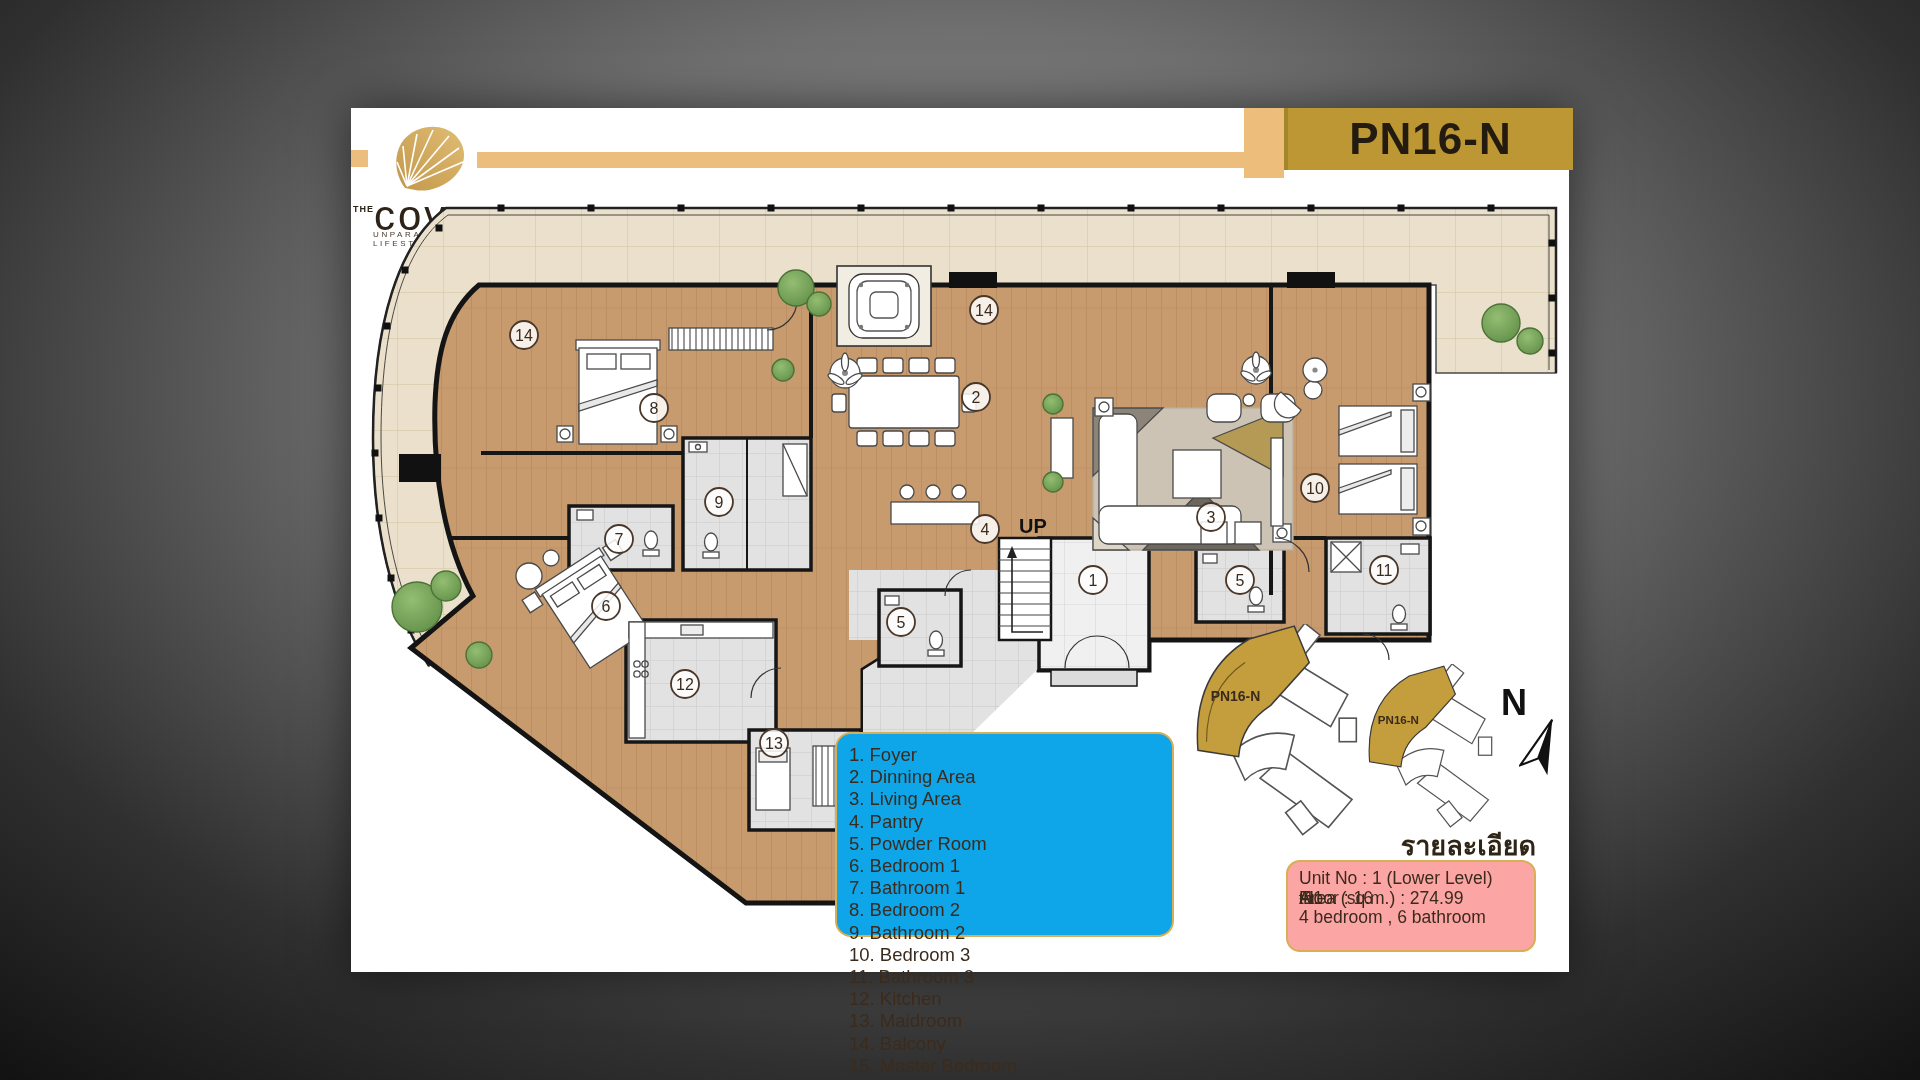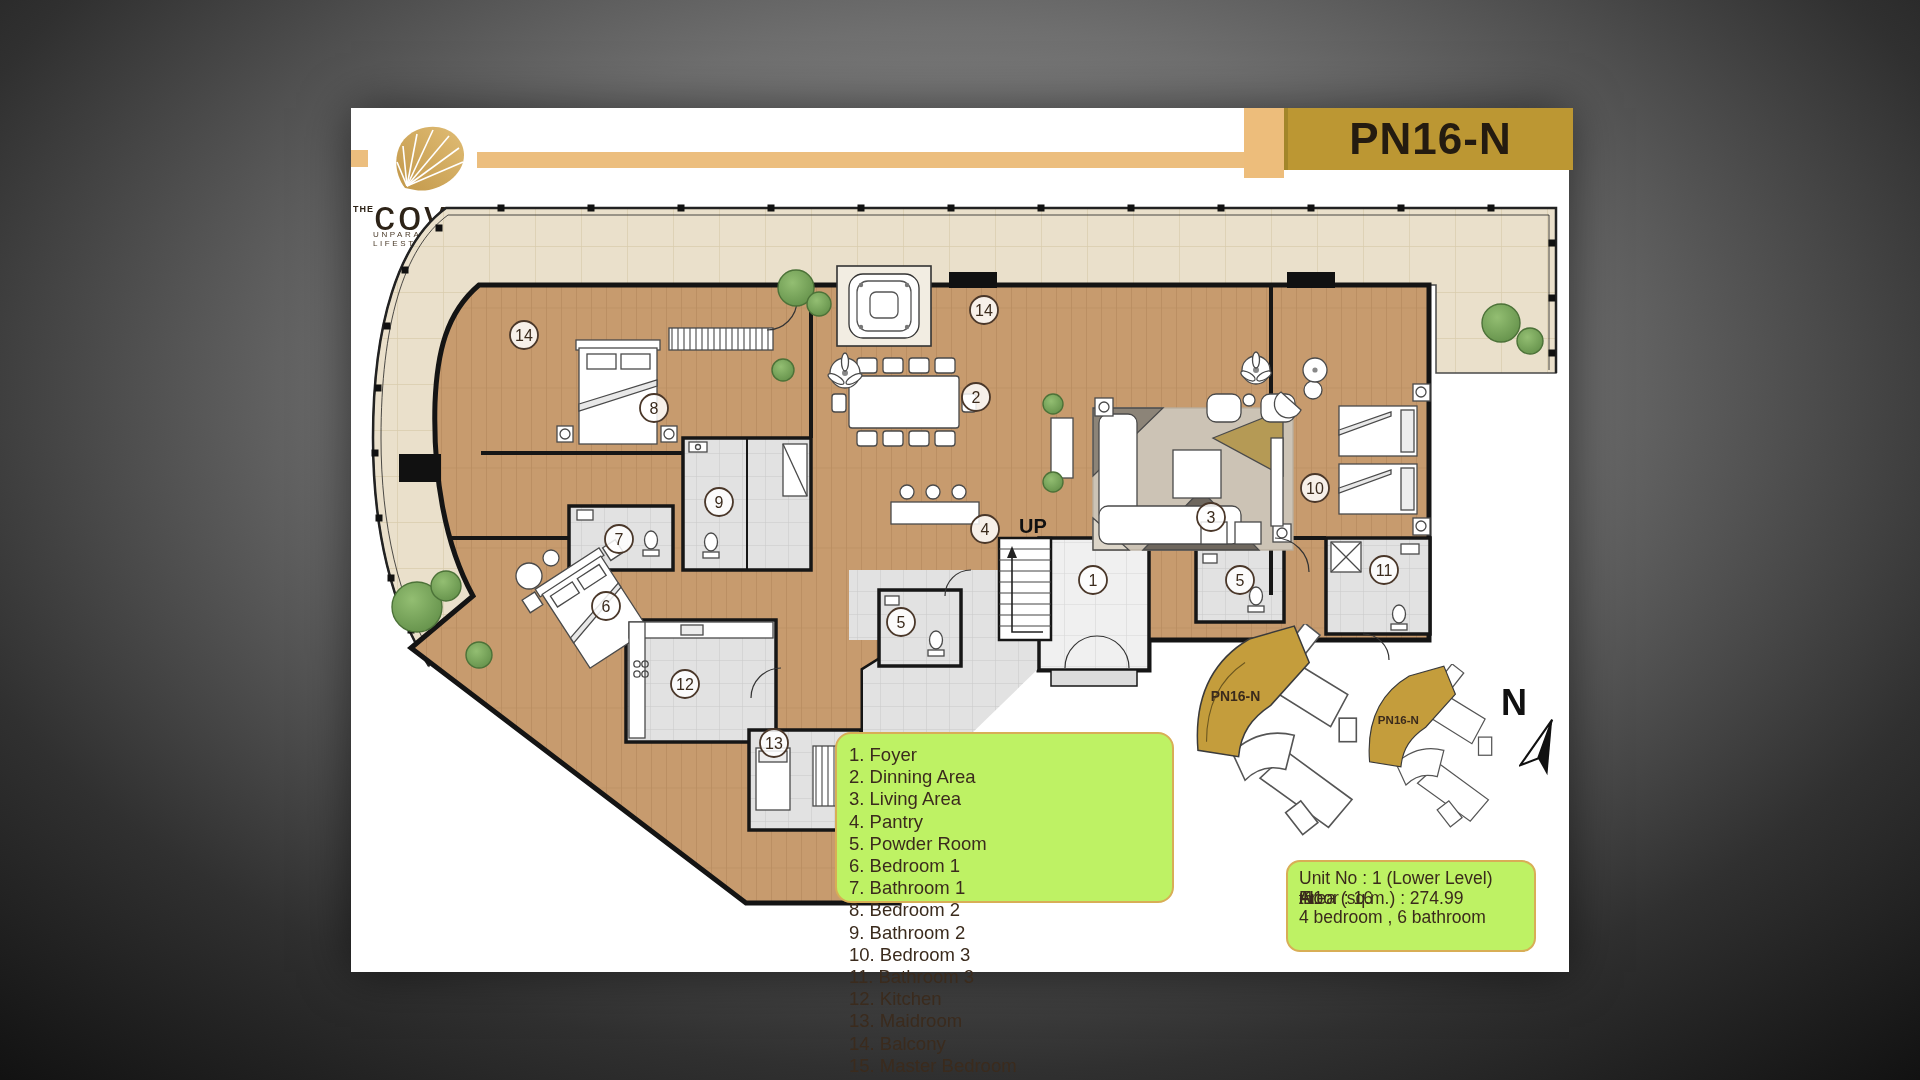--- a/index.html
+++ b/index.html
@@ -17,30 +17,30 @@
     display:flex;align-items:center;justify-content:center;}
   .unit-box span{position:static;font-size:44px;font-weight:bold;color:#241B10;letter-spacing:1px;}
   
   .logo{left:0;top:12px;width:180px;height:125px;}
   .logo svg.shell{left:36px;top:2px;}
   .logo .wordrow{left:2px;top:72px;width:170px;height:40px;white-space:nowrap;}
   .logo .the{position:static;font-size:9px;letter-spacing:1px;color:#2D2317;font-weight:bold;vertical-align:18px;}
   .logo .cove{position:static;font-size:42px;color:#2D2317;letter-spacing:3px;font-weight:400;}
   .logo .tagline{left:22px;top:110px;font-size:8px;letter-spacing:2.6px;color:#4A3A28;}
   
-  .legend{left:484px;top:624px;width:339px;height:171px;background:#bef264;border:2px solid #D8AE56;
+  .legend{left:484px;top:624px;width:339px;height:205px;background:#0ea5e9;border:2px solid #D8AE56;
     border-radius:16px;box-sizing:border-box;padding:10px 12px;}
   .legend ul{position:static;list-style:none;margin:0;padding:0;float:left;}
   .legend li{position:static;font-size:18.5px;line-height:22.2px;color:#3B2B1D;white-space:nowrap;}
   .legend .col1{width:162px;}
   
   .thai-title{left:935px;top:716px;width:250px;text-align:right;font-size:27px;font-weight:bold;color:#2F2517;
     font-family:"DejaVu Sans","Liberation Sans",sans-serif;}
   .details{left:935px;top:752px;width:250px;height:92px;border:2px solid #D8AE56;border-radius:14px;
-    box-sizing:border-box;padding:7px 11px;background:#bef264;}
+    box-sizing:border-box;padding:7px 11px;background:#fca5a5;}
   .details div{position:static;font-size:17.5px;line-height:19.5px;color:#3A2A1C;white-space:nowrap;}
   .details sup{font-size:16px;}
   
   .keyplan1{left:838px;top:516px;width:172px;height:214px;}
   .keyplan2{left:1012px;top:556px;width:132px;height:166px;}
   .compass{left:1142px;top:574px;width:80px;height:100px;}
   .compass .n{left:8px;top:0;font-size:36px;font-weight:bold;color:#111;}
   .compass svg{left:26px;top:34px;}
   svg text{font-family:"Liberation Sans","DejaVu Sans",sans-serif;}
 </style>
@@ -405,20 +405,21 @@
     <ul class="col2">
         <li>11.&nbsp;Bathroom 3</li>
         <li>12.&nbsp;Kitchen</li>
         <li>13.&nbsp;Maidroom</li>
         <li>14.&nbsp;Balcony</li>
         <li>15.&nbsp;Master Bedroom</li>
         <li>16.&nbsp;Master Bathroom</li>
       </ul>
   </div>
 
+  <div class="thai-title">รายละเอียด</div>
   <div class="details">
     <div>Unit No : 1 (Lower Level)</div>
     <div>
         <span>Floor : 16</span>
         <sup>th</sup>
         <span>-11</span>
         <sup>th</sup>
       </div>
     <div>Area (sq.m.) : 274.99</div>
     <div>4 bedroom , 6 bathroom</div>

